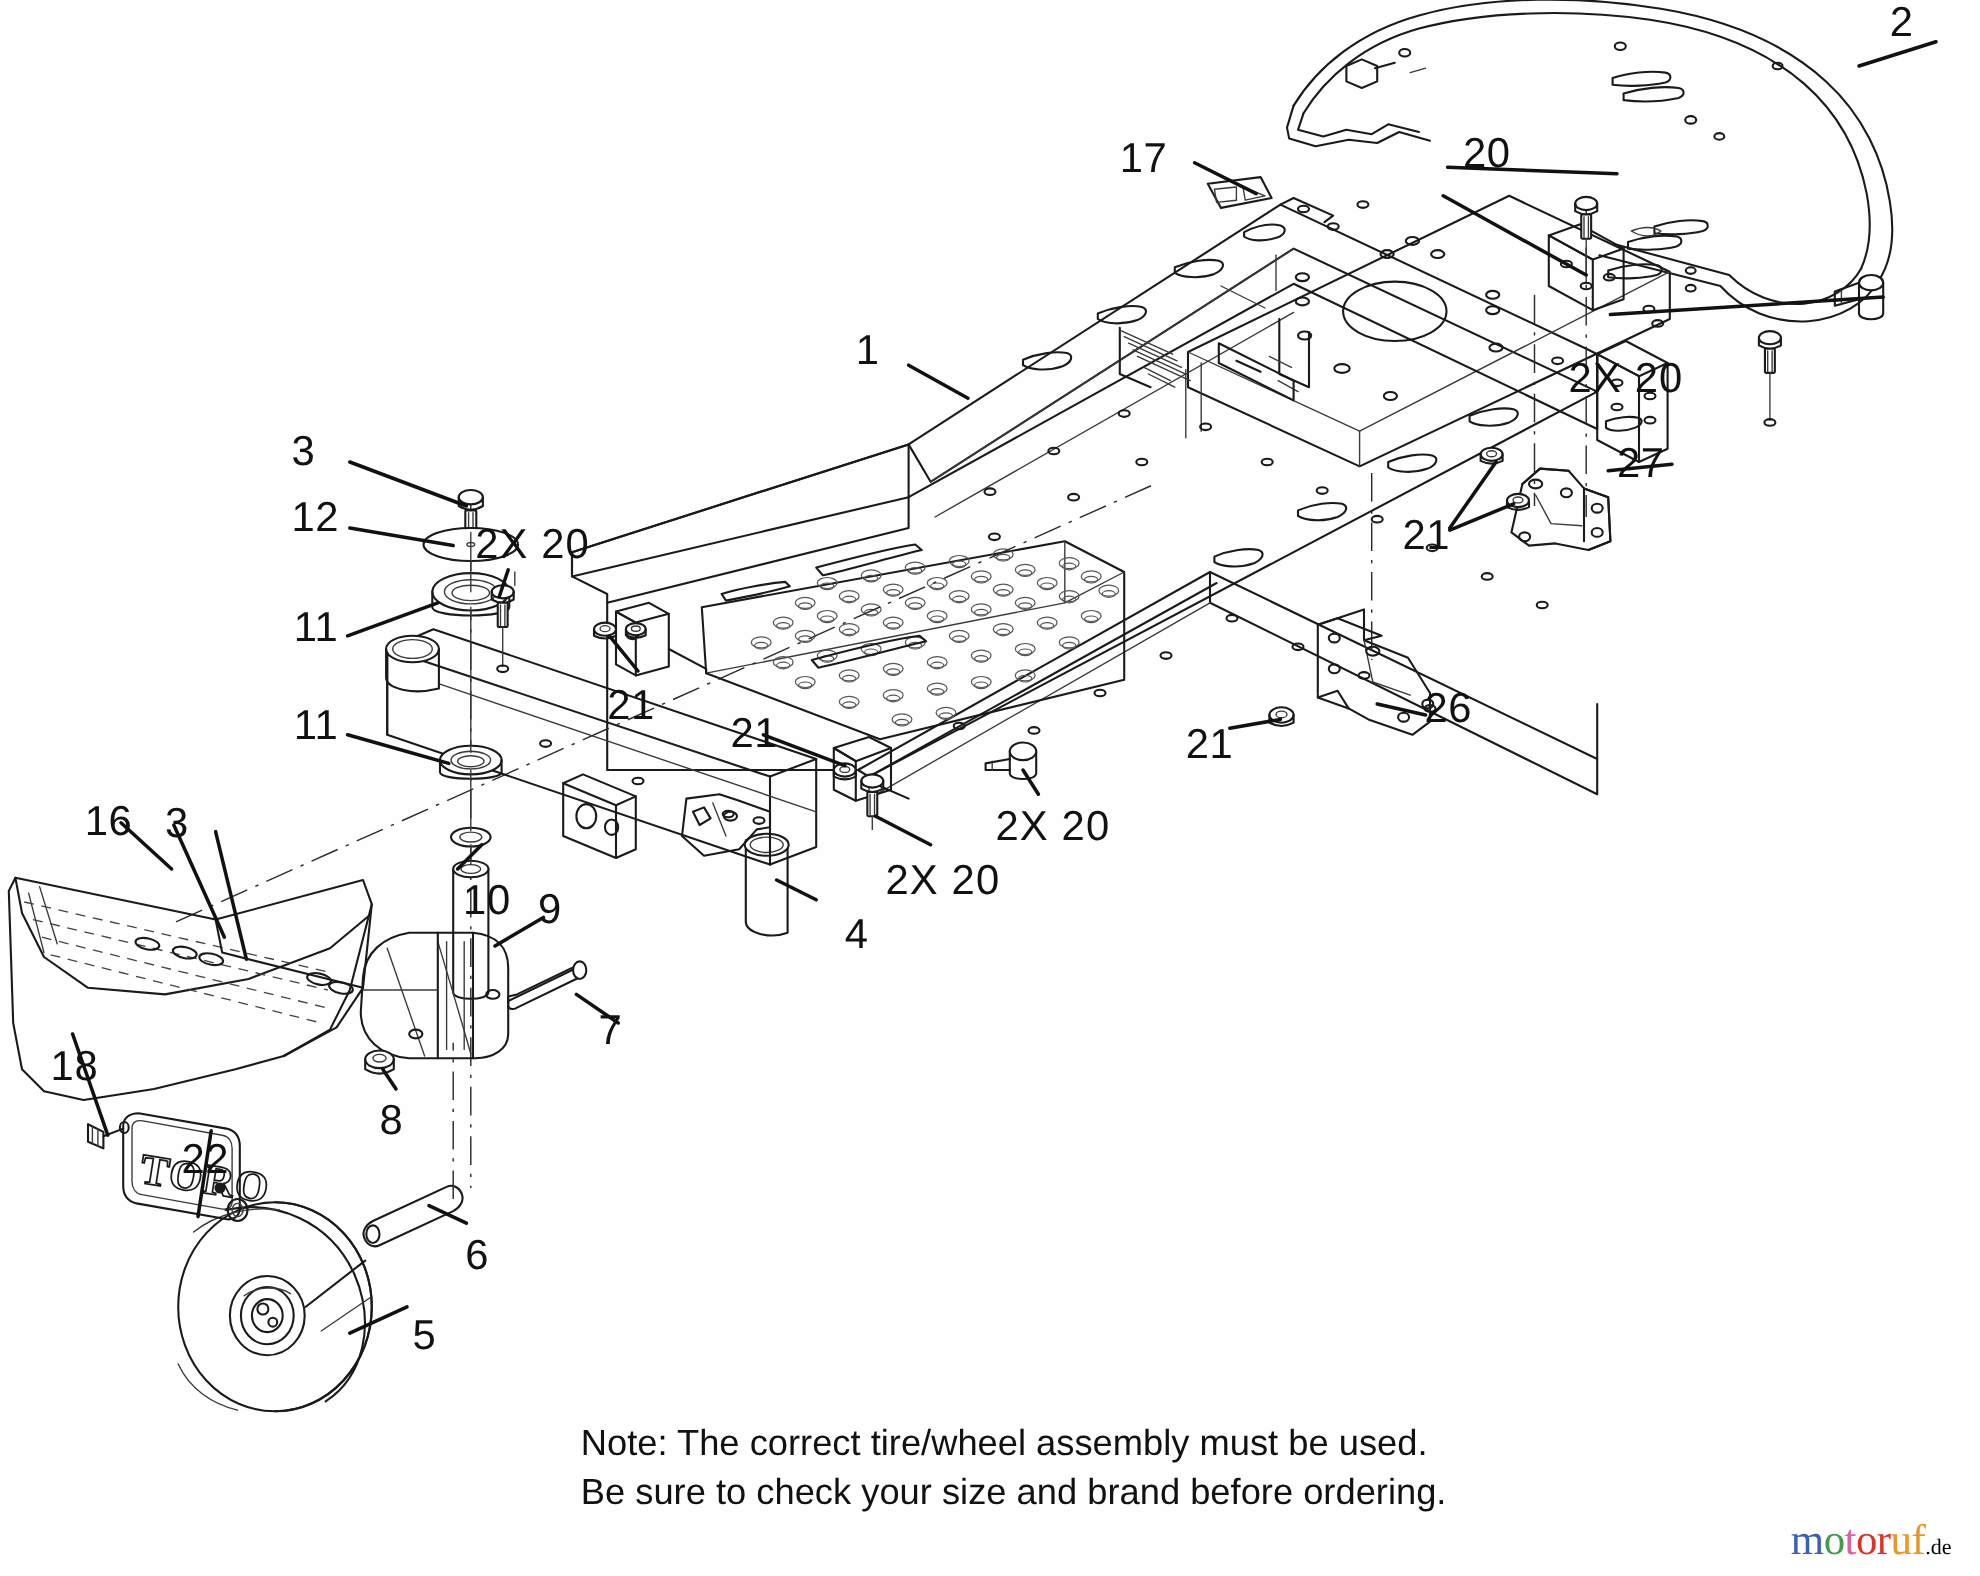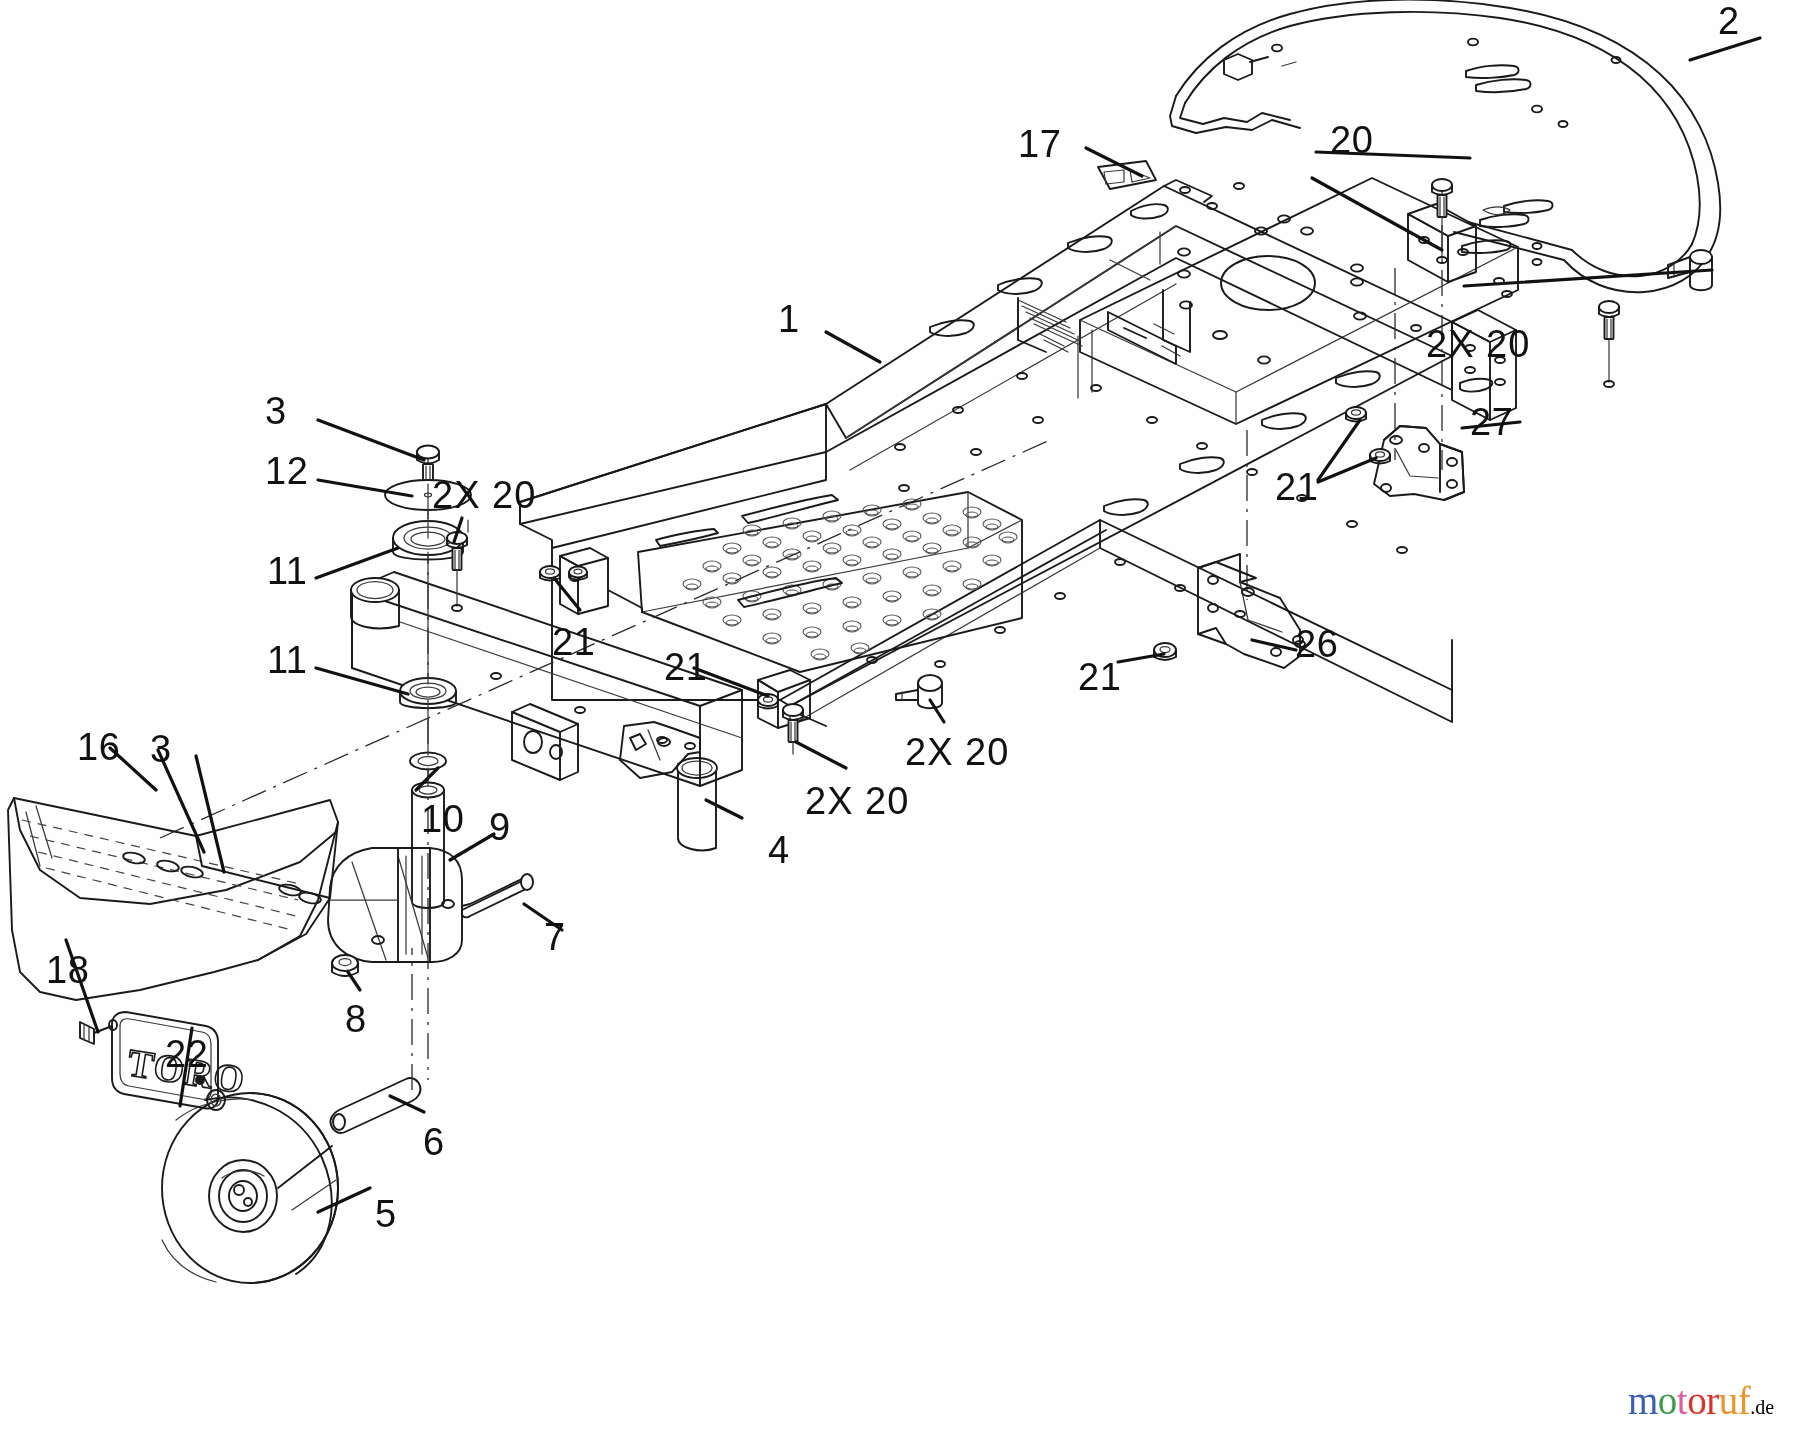--- a/index.html
+++ b/index.html
@@ -695,18 +695,20 @@
   <div class="callout" style="left:421px; top:772px;margin-top:28px;">10</div>
   <div class="callout wide" style="left:805px; top:782px;">2X  20</div>
   <div class="callout" style="left:489px; top:808px;">9</div>
   <div class="callout" style="left:544px; top:918px;">7</div>
   <div class="callout" style="left:46px; top:951px;text-align:right;">18</div>
   <div class="callout" style="left:345px; top:1000px;">8</div>
   <div class="callout" style="left:165px; top:1035px;">22</div>
   <div class="callout" style="left:423px; top:1123px;">6</div>
   <div class="callout" style="left:375px; top:1195px;">5</div>
 
+  <div id="note">Note: The correct tire/wheel assembly must be used.
+Be sure to check your size and brand before ordering.</div>
 
   <div id="watermark">
     <span style="color:#3b5fb5;">m</span><span style="color:#3f9d4a;">o</span><span style="color:#e05fa0;">t</span><span style="color:#d8342a;">o</span><span style="color:#d8342a;">r</span><span style="color:#e8952a;">u</span><span style="color:#e8952a;">f</span><span class="sfx" style="color:#000000;">.de</span>
   </div>
 
 </div>
 
 </body></html>

